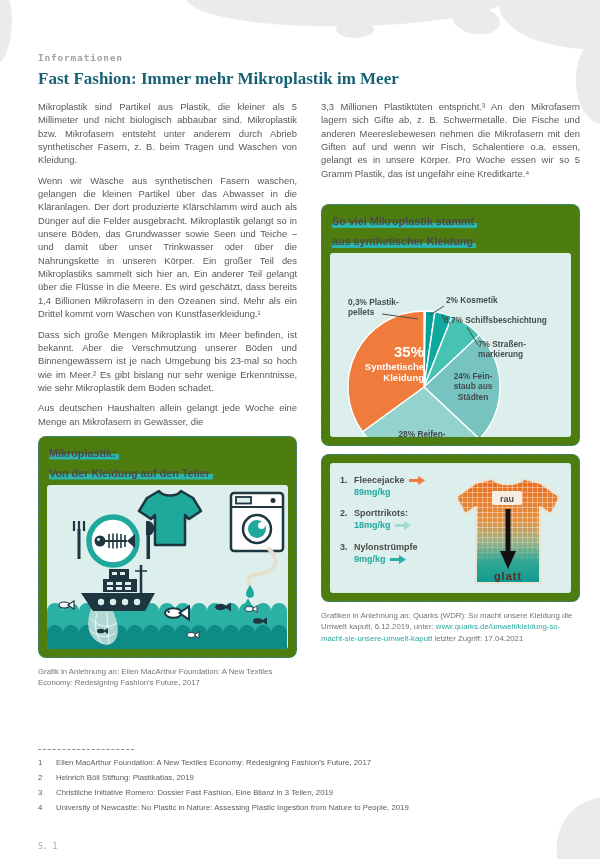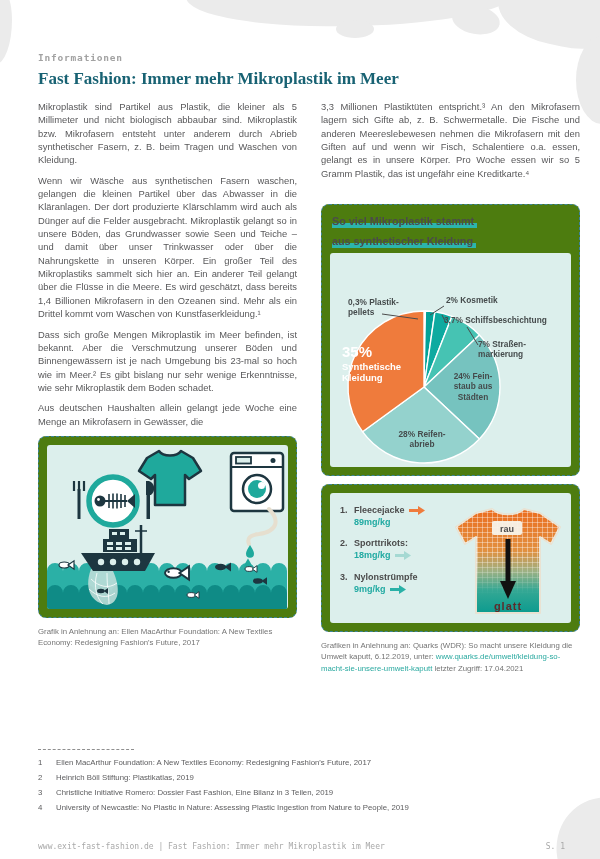--- a/index.html
+++ b/index.html
@@ -27,34 +27,34 @@
   p.body{font-size:9.4px;line-height:1.42;text-align:justify;margin:0 0 7px;color:#58585a;}
 
   .dbox{border:1.6px dashed #3c849b;border-radius:8px;padding:8px;background:#4d7c0f;}
   .dbox-title{font-size:10.8px;font-weight:bold;color:#4b4b4b;margin:2px 0 4px 2px;}
   .dbox-title .line{display:inline-block;margin-bottom:8px;}
   .dbox-title .line:last-child{margin-bottom:2px;}
   .hl{background:linear-gradient(#2cb5ac,#2cb5ac) left bottom / 100% 5.5px no-repeat;padding:0 3px 1px 0;}
 
   .mint{background:#dcefec;border-radius:3px;position:relative;overflow:hidden;}
   .mint.illo{height:164px;}
-  .mint.pie{height:214px;padding-left:8px;}
+  .mint.pie{height:184px;padding-left:8px;}
   .mint.wash{height:130px;}
 
   .box-left{margin-top:8px;}
   .box-pie{margin-top:24px;}
   .box-wash{margin-top:8px;}
 
   .caption{font-size:7.8px;line-height:1.45;color:#747474;margin-top:8px;}
   .caption .link{color:#2aa9a0;}
 
   
   .plabel{position:absolute;font-size:8.3px;font-weight:bold;color:#454b4c;line-height:1.25;white-space:pre-line;}
   .plabel.center{text-align:center;}
-  .p35{position:absolute;left:12px;top:90px;width:82px;text-align:left;color:#fff;font-weight:bold;line-height:1.15;}
+  .p35{position:absolute;left:12px;top:90px;width:82px;text-align:right;color:#fff;font-weight:bold;line-height:1.15;}
   .p35 .pct{font-size:15px;display:block;margin-bottom:2px;}
   .p35 .nm{font-size:9.5px;display:block;white-space:pre-line;}
 
   
   .wash-list{position:absolute;left:10px;top:12px;width:108px;}
   .w-item{margin-bottom:10px;font-size:9px;font-weight:bold;color:#4b4b4b;}
   .w-line{display:flex;align-items:center;gap:4px;line-height:1.3;}
   .w-num{width:10px;flex:0 0 10px;}
   .w-val{color:#21aaa2;margin-left:14px;}
   .arrow-svg{flex:0 0 auto;}
@@ -83,20 +83,24 @@
 
   <div class="cols">
 
     <div class="col">
       <p class="body">Mikroplastik sind Partikel aus Plastik, die kleiner als 5 Millimeter und nicht biologisch abbaubar sind. Mikroplastik bzw. Mikrofasern entsteht unter anderem durch Abrieb synthetischer Fasern, z. B. beim Tragen und Waschen von Kleidung.</p>
       <p class="body">Wenn wir Wäsche aus synthetischen Fasern waschen, gelangen die kleinen Partikel über das Abwasser in die Kläranlagen. Der dort produzierte Klärschlamm wird auch als Dünger auf die Felder ausgebracht. Mikroplastik gelangt so in unsere Böden, das Grundwasser sowie Seen und Teiche – und damit über unser Trinkwasser oder über die Nahrungskette in unseren Körper. Ein großer Teil des Mikroplastiks sammelt sich hier an. Ein anderer Teil gelangt über die Flüsse in die Meere. Es wird geschätzt, dass bereits 1,4 Billionen Mikrofasern in den Ozeanen sind. Mehr als ein Drittel kommt vom Waschen von Kunstfaserkleidung.¹</p>
       <p class="body">Dass sich große Mengen Mikroplastik im Meer befinden, ist bekannt. Aber die Verschmutzung unserer Böden und Binnengewässern ist je nach Umgebung bis 23-mal so hoch wie im Meer.² Es gibt bislang nur sehr wenige Erkenntnisse, wie sehr Mikroplastik dem Boden schadet.</p>
       <p class="body">Aus deutschen Haushalten allein gelangt jede Woche eine Menge an Mikrofasern in Gewässer, die</p>
 
       <div class="dbox box-left">
+        <div class="dbox-title">
+          <span class="line"><span class="hl">Mikroplastik:</span></span><br>
+          <span class="line"><span class="hl">Von der Kleidung auf den Teller</span></span>
+        </div>
         <div class="mint illo">
           <svg width="240" height="164" viewBox="0 0 240 164">
             <defs>
               <g id="fish">
                 <ellipse cx="7" cy="0" rx="7" ry="4"></ellipse>
                 <polygon points="12,0 20,-5.5 20,5.5"></polygon>
               </g>
               <path id="drop" d="M0,-6 C2.5,-2 4,0.5 4,2.8 A4,4 0 1 1 -4,2.8 C-4,0.5 -2.5,-2 0,-6 Z"></path>
             </defs>
 
@@ -330,15 +334,14 @@
     <span class="fn-num">3</span>
     <span class="fn-text">Christliche Initiative Romero: Dossier Fast Fashion, Eine Bilanz in 3 Teilen, 2019</span>
   </div>
   <div class="fn-row">
     <span class="fn-num">4</span>
     <span class="fn-text">University of Newcastle: No Plastic in Nature: Assessing Plastic Ingestion from Nature to People, 2019</span>
   </div>
 </div>
 
 <div class="footer">
-  <span>www.exit-fast-fashion.de | Fast Fashion: Immer mehr Mikroplastik im Meer</span>
   <span>S. 1</span>
 </div>
 
 </body></html>

